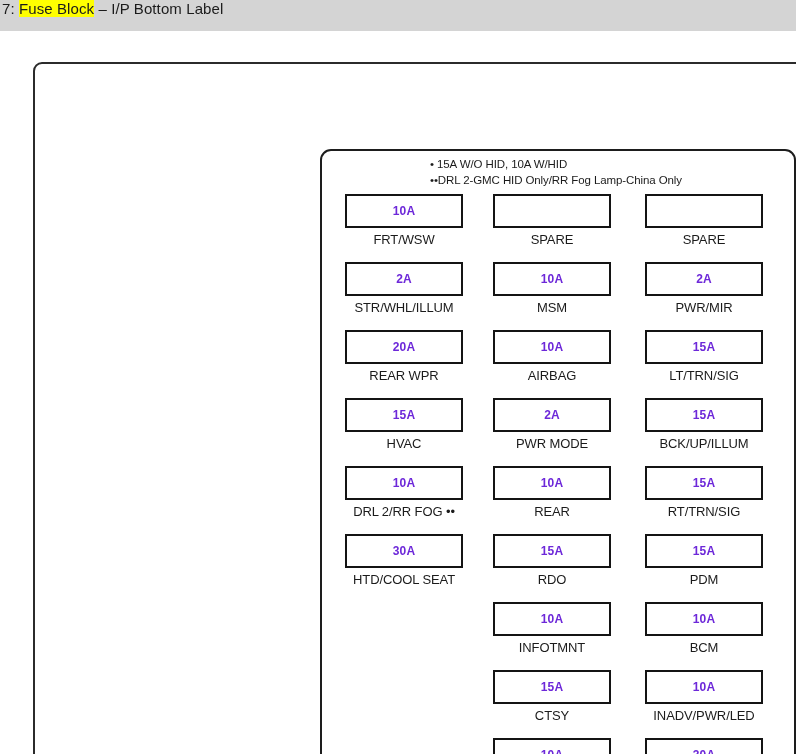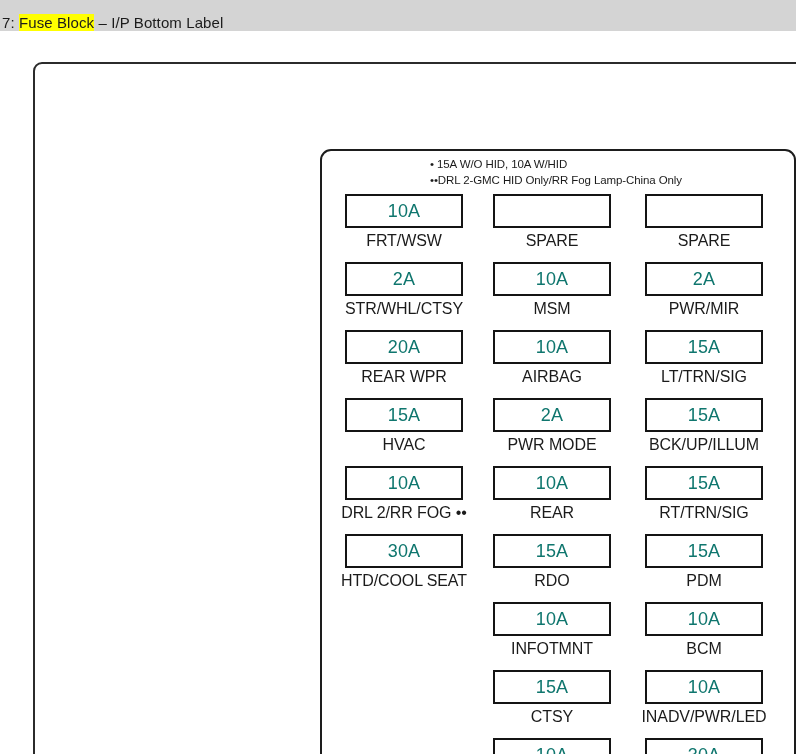--- a/index.html
+++ b/index.html
@@ -19,21 +19,21 @@
 
   
   #header-bar {
     position: absolute;
     left: 0;
     top: 0;
     width: 796px;
     height: 31px;
     background: #d4d4d4;
     display: flex;
-    align-items: flex-end;
+    align-items: flex-start;
   }
   #header-title {
     font-size: 15px;
     color: #1b1b1b;
     letter-spacing: 0.1px;
     white-space: nowrap;
     padding-left: 2px;
   }
   #header-title .hl {
     background: #ffff00;
@@ -105,31 +105,32 @@
   .fuse-box {
     width: 118px;
     height: 34px;
     border: 2.5px solid #141414;
     background: #ffffff;
     display: flex;
     align-items: center;
     justify-content: center;
   }
   .fuse-amp {
-    font-size: 18px;
-    color: #0f766e;
+    font-size: 12px;
+    color: #6d28d9;
     line-height: 1;
     letter-spacing: 0.2px;
+    font-weight: bold;
   }
   .fuse-label {
     position: absolute;
     left: 50%;
     transform: translateX(-50%);
     top: 38px;
-    font-size: 16px;
+    font-size: 13px;
     color: #1b1b1b;
     white-space: nowrap;
     letter-spacing: -0.1px;
     text-align: left;
   }
   .fuse-cell.empty-slot .fuse-box { visibility: hidden; }
 </style>
 </head>
 <body>
 
@@ -153,21 +154,21 @@
           <div class="fuse-cell">
             <div class="fuse-box">
               <span class="fuse-amp">10A</span>
             </div>
             <div class="fuse-label">FRT/WSW</div>
           </div>
           <div class="fuse-cell">
             <div class="fuse-box">
               <span class="fuse-amp">2A</span>
             </div>
-            <div class="fuse-label">STR/WHL/CTSY</div>
+            <div class="fuse-label">STR/WHL/ILLUM</div>
           </div>
           <div class="fuse-cell">
             <div class="fuse-box">
               <span class="fuse-amp">20A</span>
             </div>
             <div class="fuse-label">REAR WPR</div>
           </div>
           <div class="fuse-cell">
             <div class="fuse-box">
               <span class="fuse-amp">15A</span>

